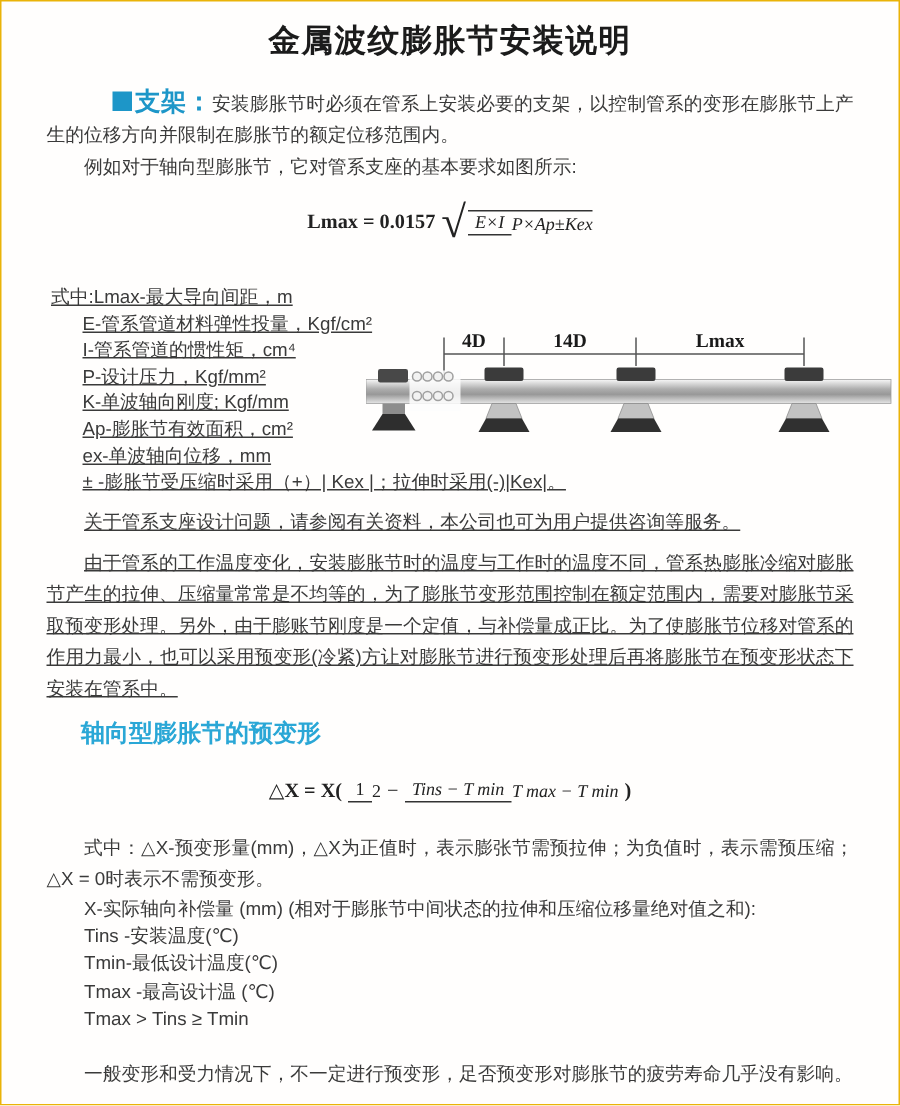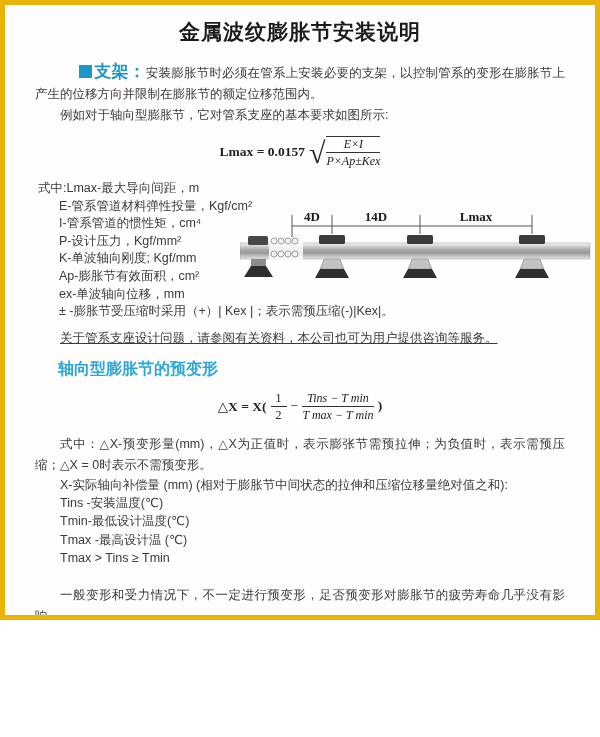--- a/index.html
+++ b/index.html
@@ -1,19 +1,19 @@
 <!DOCTYPE html>
 <html><head>
 <meta charset="utf-8">
 <style>
   html,body { margin:0; padding:0; background:#fff; }
   .page {
-    width:600px; height:620px; box-sizing:border-box;
+    width:600px; height:737px; box-sizing:border-box;
     background:#fffefd;
-    border:5px solid #eab308;
+    border:1px solid #eab308;
     font-family:"Liberation Sans","DejaVu Sans",sans-serif;
     color:#3a3a3a;
     overflow:hidden;
     position:relative;
   }
   h1.title {
     margin:0; padding-top:12px;
     text-align:center;
     font-size:21px; line-height:30px;
     font-weight:bold; color:#1b1b1b;
@@ -38,30 +38,30 @@
   }
   .sub-h.axial { margin:10px 0 0 53px; }
   
   .formula {
     text-align:center;
     font-family:"Liberation Serif","DejaVu Serif",serif;
     font-size:13.5px; color:#222;
     display:flex; align-items:center; justify-content:center; gap:4px;
   }
   .formula .bold { font-weight:bold; }
-  .frac { display:inline-flex; flex-direction:column; text-align:center; font-size:12px; line-height:14px; vertical-align:middle; }
+  .frac { display:inline-flex; flex-direction:row; text-align:center; font-size:12px; line-height:14px; vertical-align:middle; }
   .frac .num { border-bottom:1px solid #333; padding:0 5px 1px; }
   .frac .den { padding-top:1px; }
   .ital { font-style:italic; }
   .sqrt-sym { font-size:30px; font-weight:normal; line-height:30px; margin-right:-3px; transform:translateY(1px); }
   .under-root { border-top:1.5px solid #333; }
   .f1 { margin-top:7px; height:38px;align-items:center; }
   .f2 { margin-top:9px; height:36px; }
   
-  .defs-wrap { position:relative; margin:9px 0 0 33px; height:142px; }
+  .defs-wrap { position:relative; margin:23px 0 0 33px; height:142px;text-decoration:underline; }
   ul.defs, ul.axial-items { list-style:none; margin:0; padding:0; font-size:12.5px; }
   ul.defs li { line-height:17.6px; white-space:nowrap; }
   ul.defs li + li { padding-left:21px; }
   ul.axial-items { margin-left:55px; }
   ul.axial-items li { line-height:18.2px; white-space:nowrap; }
   .diagram { position:absolute; top:28px; right:3px; }
   .mt6 { margin-top:6px;text-decoration:underline; }
   .mt10 { margin-top:10px; }
 </style>
 </head>
@@ -86,21 +86,21 @@
 
   <div class="defs-wrap">
     <ul class="defs">
       <li>式中:Lmax-最大导向间距，m</li>
       <li>E-管系管道材料弹性投量，Kgf/cm²</li>
       <li>I-管系管道的惯性矩，cm⁴</li>
       <li>P-设计压力，Kgf/mm²</li>
       <li>K-单波轴向刚度; Kgf/mm</li>
       <li>Ap-膨胀节有效面积，cm²</li>
       <li>ex-单波轴向位移，mm</li>
-      <li>± -膨胀节受压缩时采用（+）| Kex |；表示需预压缩(-)|Kex|。</li>
+      <li>± -膨胀节受压缩时采用（+）| Kex |；拉伸时采用(-)|Kex|。</li>
     </ul>
 
     <svg class="diagram" width="352" height="98" viewBox="0 0 352 98">
       <defs>
         <linearGradient id="pipeGrad" x1="0" y1="0" x2="0" y2="1">
           <stop offset="0%" stop-color="#f7f7f7"></stop>
           <stop offset="40%" stop-color="#adadad"></stop>
           <stop offset="62%" stop-color="#989898"></stop>
           <stop offset="100%" stop-color="#e6e6e6"></stop>
         </linearGradient>
@@ -151,20 +151,21 @@
         <rect x="279" y="27" width="26" height="9" rx="1.5" fill="#3b3b3b"></rect>
         <polygon points="284,51 300,51 304,61 280,61" fill="#c2c2c2" stroke="#8a8a8a" stroke-width="0.5"></polygon>
         <polygon points="280,61 304,61 309,70 275,70" fill="#303030"></polygon>
       </g>
     </svg>
   </div>
 
   <p class="para indent mt6">关于管系支座设计问题，请参阅有关资料，本公司也可为用户提供咨询等服务。</p>
 
 
+  <p class="para indent mt6">由于管系的工作温度变化，安装膨胀节时的温度与工作时的温度不同，管系热膨胀冷缩对膨胀节产生的拉伸、压缩量常常是不均等的，为了膨胀节变形范围控制在额定范围内，需要对膨胀节采取预变形处理。另外，由于膨账节刚度是一个定值，与补偿量成正比。为了使膨胀节位移对管系的作用力最小，也可以采用预变形(冷紧)方让对膨胀节进行预变形处理后再将膨胀节在预变形状态下安装在管系中。</p>
 
   <h3 class="sub-h axial">轴向型膨胀节的预变形</h3>
 
   <div class="formula f2">
     <span class="bold">△X = X(</span>
     <span class="frac">
       <span class="num">1</span>
       <span class="den">2</span>
     </span>
     <span>−</span>

